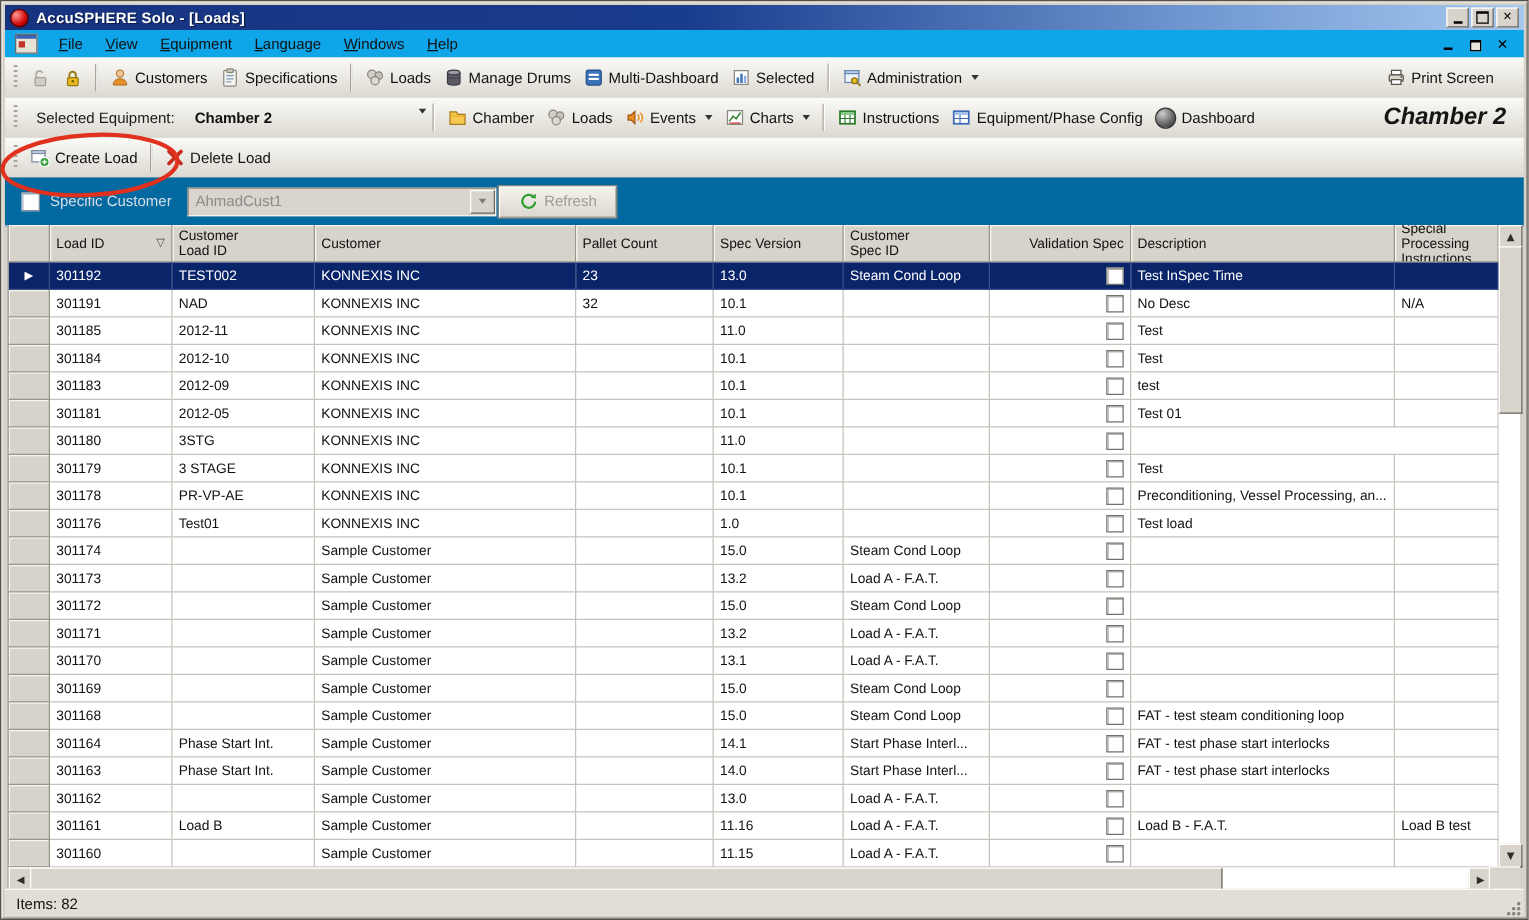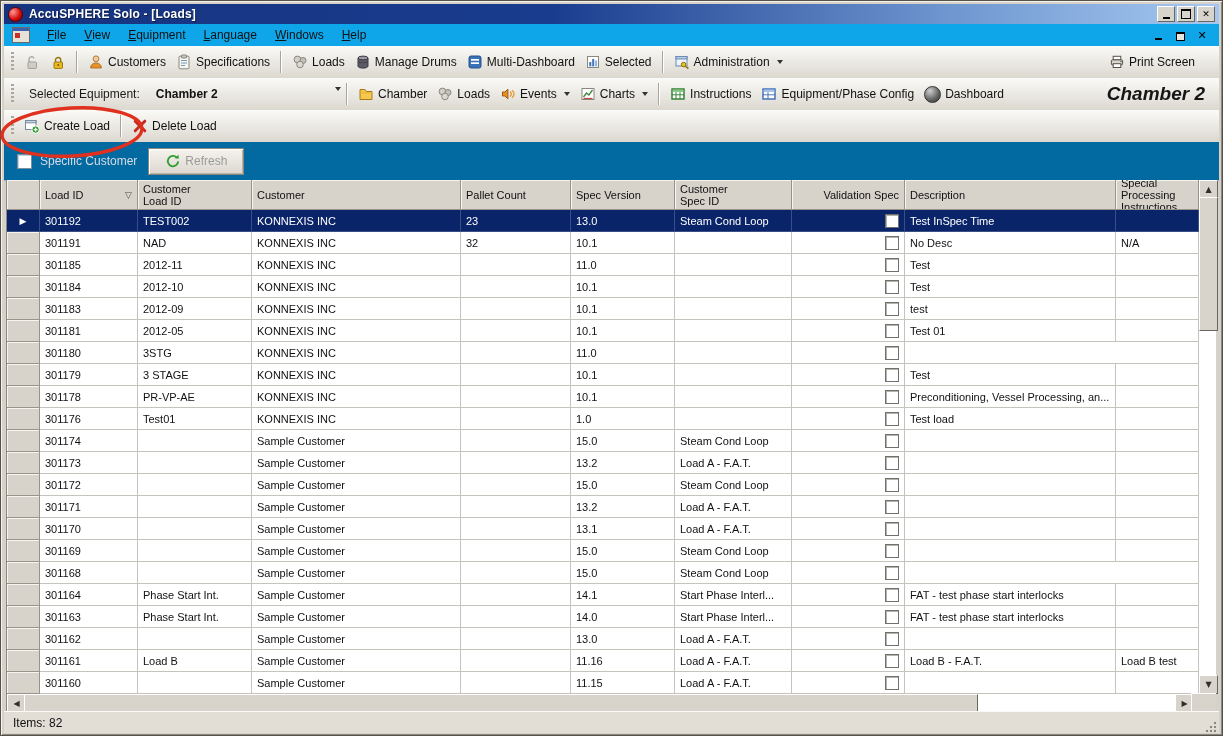--- a/index.html
+++ b/index.html
@@ -70,21 +70,21 @@
   .filterbar{position:absolute;left:4px;top:142px;right:4px;height:38px;background:#0369a1;
      display:flex;align-items:center;padding-left:13px;font-size:12px;border-bottom:1px solid #8fb0d0}
   .cbx{width:13px;height:13px;background:#fff;border:1px solid #7c8ea0;flex:none;
       box-shadow:inset 1px 1px 0 #c2d2e2}
   .f-label{margin-left:8px;color:#d7dde6}
   .combo{width:240px;height:21px;margin-left:13px;background:#d9d5cd;color:#8b8b8b;
      border:1px solid;border-color:#8a877e #f4f2ec #f4f2ec #8a877e;display:flex;align-items:center;padding-left:5px}
   .combo-btn{margin-left:auto;width:18px;height:17px;background:#d8d4cc;border:1px solid;
      border-color:#fff #6a675f #6a675f #fff;display:flex;align-items:center;justify-content:center}
   .combo-btn .dd{border-top-color:#7a7a76;margin:0}
-  .refresh-btn{margin-left:11px;width:94px;height:25px;background:linear-gradient(#f5f3ed,#dcd8d0);
+  .refresh-btn{margin-left:1px;width:94px;height:25px;background:linear-gradient(#f5f3ed,#dcd8d0);
      border:1px solid #8a877e;box-shadow:inset 1px 1px 0 #fff,inset -1px -1px 0 #b8b4aa;
      display:flex;align-items:center;justify-content:center;gap:4px;color:#9b9b97}
 
   
   .grid{position:absolute;left:6px;top:180px;width:1209px;height:531px;background:#fff;
      border-left:1px solid #8a877e;font-size:11px}
   .cols{position:absolute;left:0;top:0;right:17px;bottom:17px;overflow:hidden}
   .hdr{display:flex;height:30px}
   .hcell{background:#d7d3ca;border-right:1px solid #98948a;border-bottom:1px solid #98948a;
      box-shadow:inset 1px 1px 0 #f7f5f0;display:flex;align-items:center;padding:0 5px;
@@ -354,20 +354,26 @@
     </span>
 </div>
 
 <svg class="annot" width="156" height="62">
   <ellipse cx="76" cy="30" rx="70" ry="24" fill="none" stroke="#e0301e" stroke-width="3.4" transform="rotate(-3 76 30)"></ellipse>
 </svg>
 
 <div class="filterbar">
   <span class="cbx"></span>
   <span class="f-label">Specific Customer</span>
+  <span class="combo">
+    <span>AhmadCust1</span>
+    <span class="combo-btn">
+        <span class="dd"></span>
+      </span>
+  </span>
   <span class="refresh-btn">
     <svg class="ico" viewBox="0 0 16 16">
         <path d="M13.2 8.4a5.2 5.2 0 1 1-1.6-4.1" fill="none" stroke="#2f9e2f" stroke-width="1.8"></path>
         <path d="M13.6 1.8v4l-4-.6z" fill="#2f9e2f"></path>
       </svg>
     <span>Refresh</span>
   </span>
 </div>
 
 <div class="grid">
@@ -616,20 +622,21 @@
     <div class="cell c0"></div>
     <div class="cell c1">301168</div>
     <div class="cell c2"></div>
     <div class="cell c3">Sample Customer</div>
     <div class="cell c4"></div>
     <div class="cell c5">15.0</div>
     <div class="cell c6">Steam Cond Loop</div>
     <div class="cell c7">
             <span class="cb"></span>
           </div>
+    <div class="cell c8">FAT - test steam conditioning loop</div>
     <div class="cell c9"></div>
   </div>
         <div class="grow">
     <div class="cell c0"></div>
     <div class="cell c1">301164</div>
     <div class="cell c2">Phase Start Int.</div>
     <div class="cell c3">Sample Customer</div>
     <div class="cell c4"></div>
     <div class="cell c5">14.1</div>
     <div class="cell c6">Start Phase Interl...</div>

